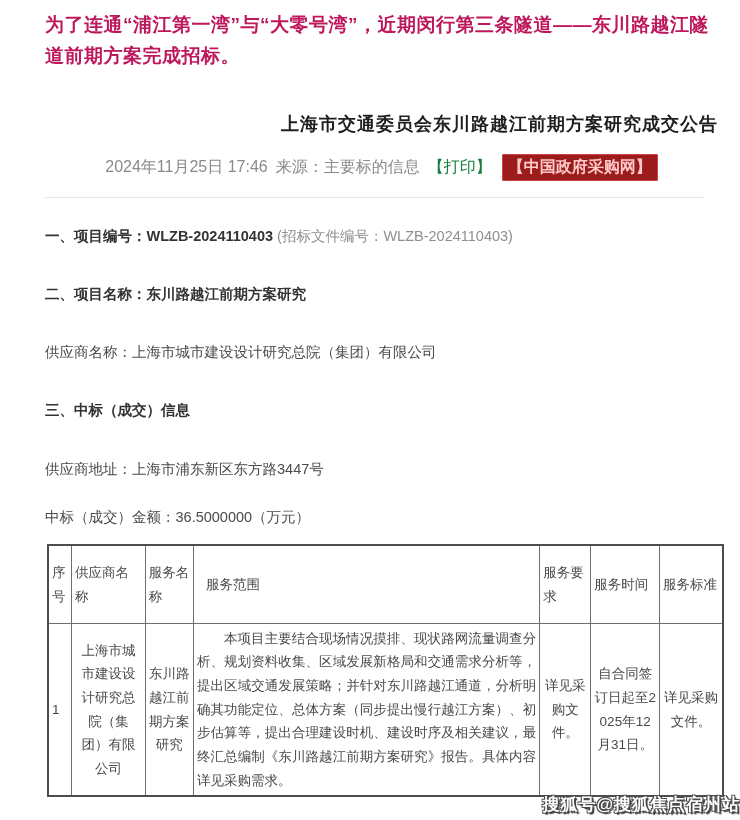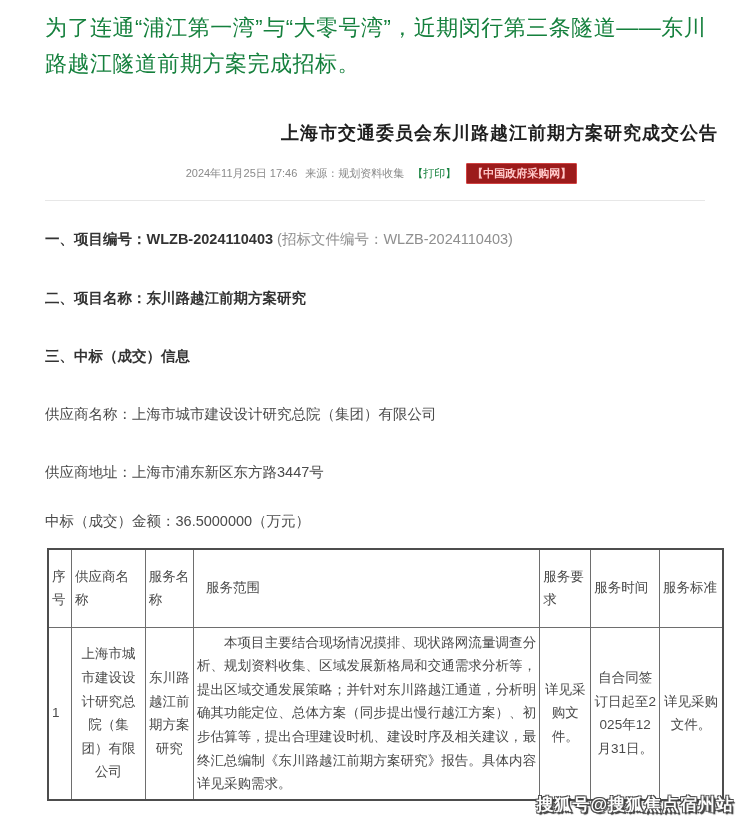--- a/index.html
+++ b/index.html
@@ -1,31 +1,31 @@
 <!DOCTYPE html>
 <html style="--accent-red: #9c1b1b; --accent-red-border: #d14343;"><head>
 <meta charset="utf-8">
 <style>
   * { margin: 0; padding: 0; box-sizing: border-box; }
   html, body { width: 740px; height: 820px; background: #ffffff; overflow: hidden; }
   body { font-family: "Liberation Sans", sans-serif; color: #404040; }
   .page { position: relative; width: 740px; height: 820px; padding: 10px 22px 0 45px; background: #fff; }
 
   .headline {
-    font-size: 22px; font-weight: 400; color: #15803d;
+    font-size: 19px; font-weight: 700; color: #be185d;
     line-height: 1.62; letter-spacing: 0.5px; max-width: 672px;
   }
 
   .doc-title {
     margin-top: 40px; text-align: right;
     font-size: 18px; font-weight: 700; color: #1f1f1f; letter-spacing: 1px;
   }
 
   .meta {
-    margin-top: 18px; text-align: left; font-size: 11px; color: #8a8a8a;
+    margin-top: 18px; text-align: left; font-size: 16px; color: #8a8a8a;
     display: flex; justify-content: center; align-items: center; gap: 8px;
   }
   .meta a { text-decoration: none; color: #15803d; cursor: pointer; }
   .meta .badge {
     display: inline-block; padding: 2px 5px; margin-left: 2px;
     background: var(--accent-red, #9c1b1b);
     border: 1px solid var(--accent-red-border, #d14343);
     color: #ffc9c9; font-weight: 700; border-radius: 1px;
   }
 
@@ -49,55 +49,55 @@
   }
   table.award thead th { height: 78px; text-align: left; }
   .th-scope { padding-left: 12px !important; }
   td.c-seq { text-align: left; padding-left: 2px; }
   td.c-center { text-align: center; padding: 4px 2px; }
   td.c-scope { padding: 6px 9px; margin-left: 16px; }
   td.c-scope p { text-indent: 2em; text-align: justify; }
   tr.data-row { height: 165px; }
 
   .watermark {
-    position: absolute; right: 6px; bottom: 4px;
+    position: absolute; right: 0; bottom: 4px;
     font-size: 17px; font-weight: 700; color: #ffffff; letter-spacing: 1px;
     text-shadow: -1px -1px 0 #4a4a4a, 1px -1px 0 #4a4a4a, -1px 1px 0 #4a4a4a,
                  1px 1px 0 #4a4a4a, 2px 2px 1px #333;
     white-space: nowrap;
   }
 </style>
 </head>
 <body>
 
 <div class="page">
 
   <p class="headline">为了连通“浦江第一湾”与“大零号湾”，近期闵行第三条隧道——东川路越江隧道前期方案完成招标。</p>
 
   <h1 class="doc-title">上海市交通委员会东川路越江前期方案研究成交公告</h1>
 
   <div class="meta">
     <span>2024年11月25日 17:46</span>
-    <span>来源：规划资料收集</span>
+    <span>来源：主要标的信息</span>
     <a class="print">【打印】</a>
     <a class="badge">【中国政府采购网】</a>
   </div>
 
   <hr class="divider">
 
   <p class="sec bold mt1">
     <span>一、项目编号：WLZB-2024110403</span>
     <span class="gray">(招标文件编号：WLZB-2024110403)</span>
   </p>
 
   <p class="sec bold mt2">二、项目名称：东川路越江前期方案研究</p>
 
+  <p class="sec mt2">供应商名称：上海市城市建设设计研究总院（集团）有限公司</p>
+
   <p class="sec bold mt2">三、中标（成交）信息</p>
-
-  <p class="sec mt2">供应商名称：上海市城市建设设计研究总院（集团）有限公司</p>
 
   <p class="sec mt2">供应商地址：上海市浦东新区东方路3447号</p>
 
   <p class="sec mt1">中标（成交）金额：36.5000000（万元）</p>
 
 
   <table class="award">
     <colgroup>
       <col style="width:23px">
         <col style="width:72px">

